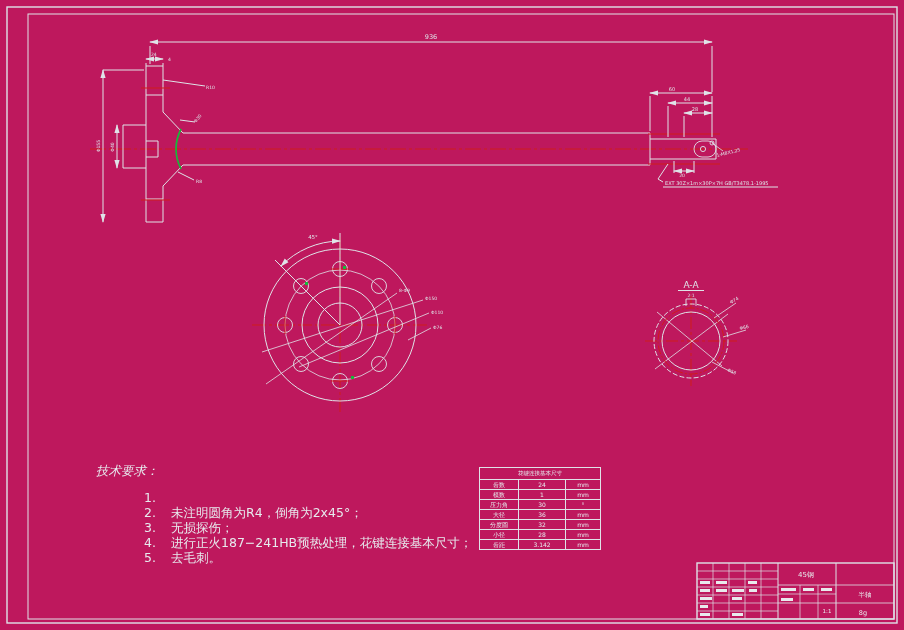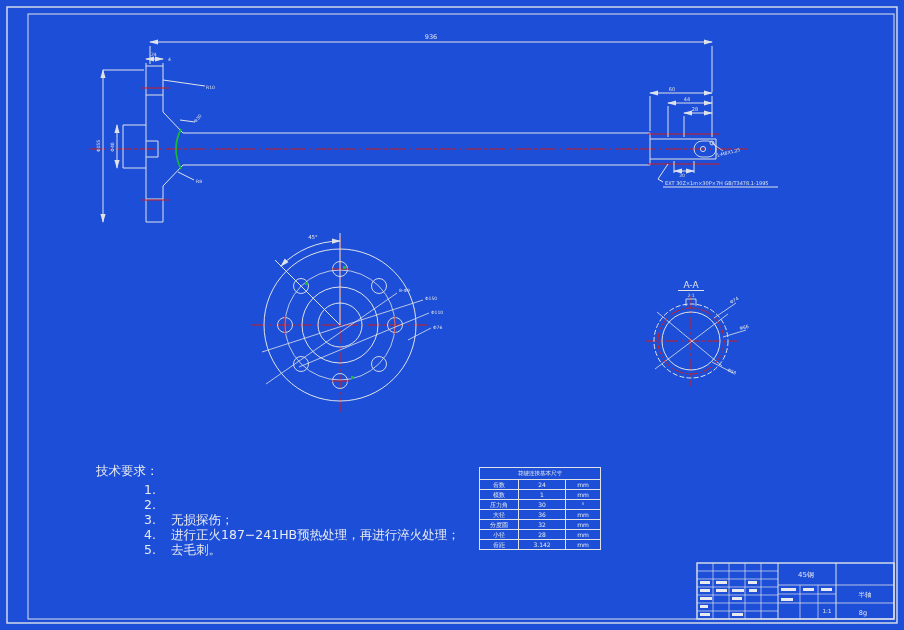--- a/index.html
+++ b/index.html
@@ -1,21 +1,21 @@
 <!DOCTYPE html>
 <html><head>
 <meta charset="utf-8">
 <style>
   html,body{margin:0;padding:0;background:#1a1e24;}
-  .stage{position:relative;width:904px;height:630px;background:#1d4ed8;overflow:hidden;
+  .stage{position:relative;width:904px;height:630px;background:#be185d;overflow:hidden;
          font-family:"DejaVu Sans",sans-serif;}
   .stage svg{position:absolute;left:0;top:0;}
   
   .techreq{position:absolute;left:96px;top:463px;color:#e7eaee;font-size:12.5px;line-height:15px;white-space:nowrap;}
-  .techreq .tr-title{margin-bottom:4px;}
+  .techreq .tr-title{margin-bottom:12px;font-style:italic;}
   .tr-item{display:flex;margin-left:48px;}
   .tr-no{width:27px;flex:0 0 auto;}
   
   .ptable{position:absolute;left:479px;top:467px;border-collapse:collapse;color:#e7eaee;
           font-size:6px;line-height:7px;text-align:center;}
   .ptable td,.ptable th{border:1px solid #dfe3e8;padding:0 2px;height:9px;font-weight:normal;}
   .ptable th{height:11px;font-size:5.5px;}
   .ptable .c-name{width:34px;}
   .ptable .c-val{width:42px;}
   .ptable .c-unit{width:30px;}
@@ -261,28 +261,29 @@
   </g>
 </svg>
 
 <div class="techreq">
   <div class="tr-title">技术要求：</div>
   <div class="tr-item">
     <span class="tr-no">1.</span>
   </div>
   <div class="tr-item">
     <span class="tr-no">2.</span>
+    <span>未注明圆角为R4，倒角为2x45°；</span>
   </div>
   <div class="tr-item">
     <span class="tr-no">3.</span>
     <span>无损探伤；</span>
   </div>
   <div class="tr-item">
     <span class="tr-no">4.</span>
-    <span>进行正火187−241HB预热处理，再进行淬火处理；</span>
+    <span>进行正火187−241HB预热处理，花键连接基本尺寸；</span>
   </div>
   <div class="tr-item">
     <span class="tr-no">5.</span>
     <span>去毛刺。</span>
   </div>
 </div>
 
 <table class="ptable">
   <tbody>
         <tr>

